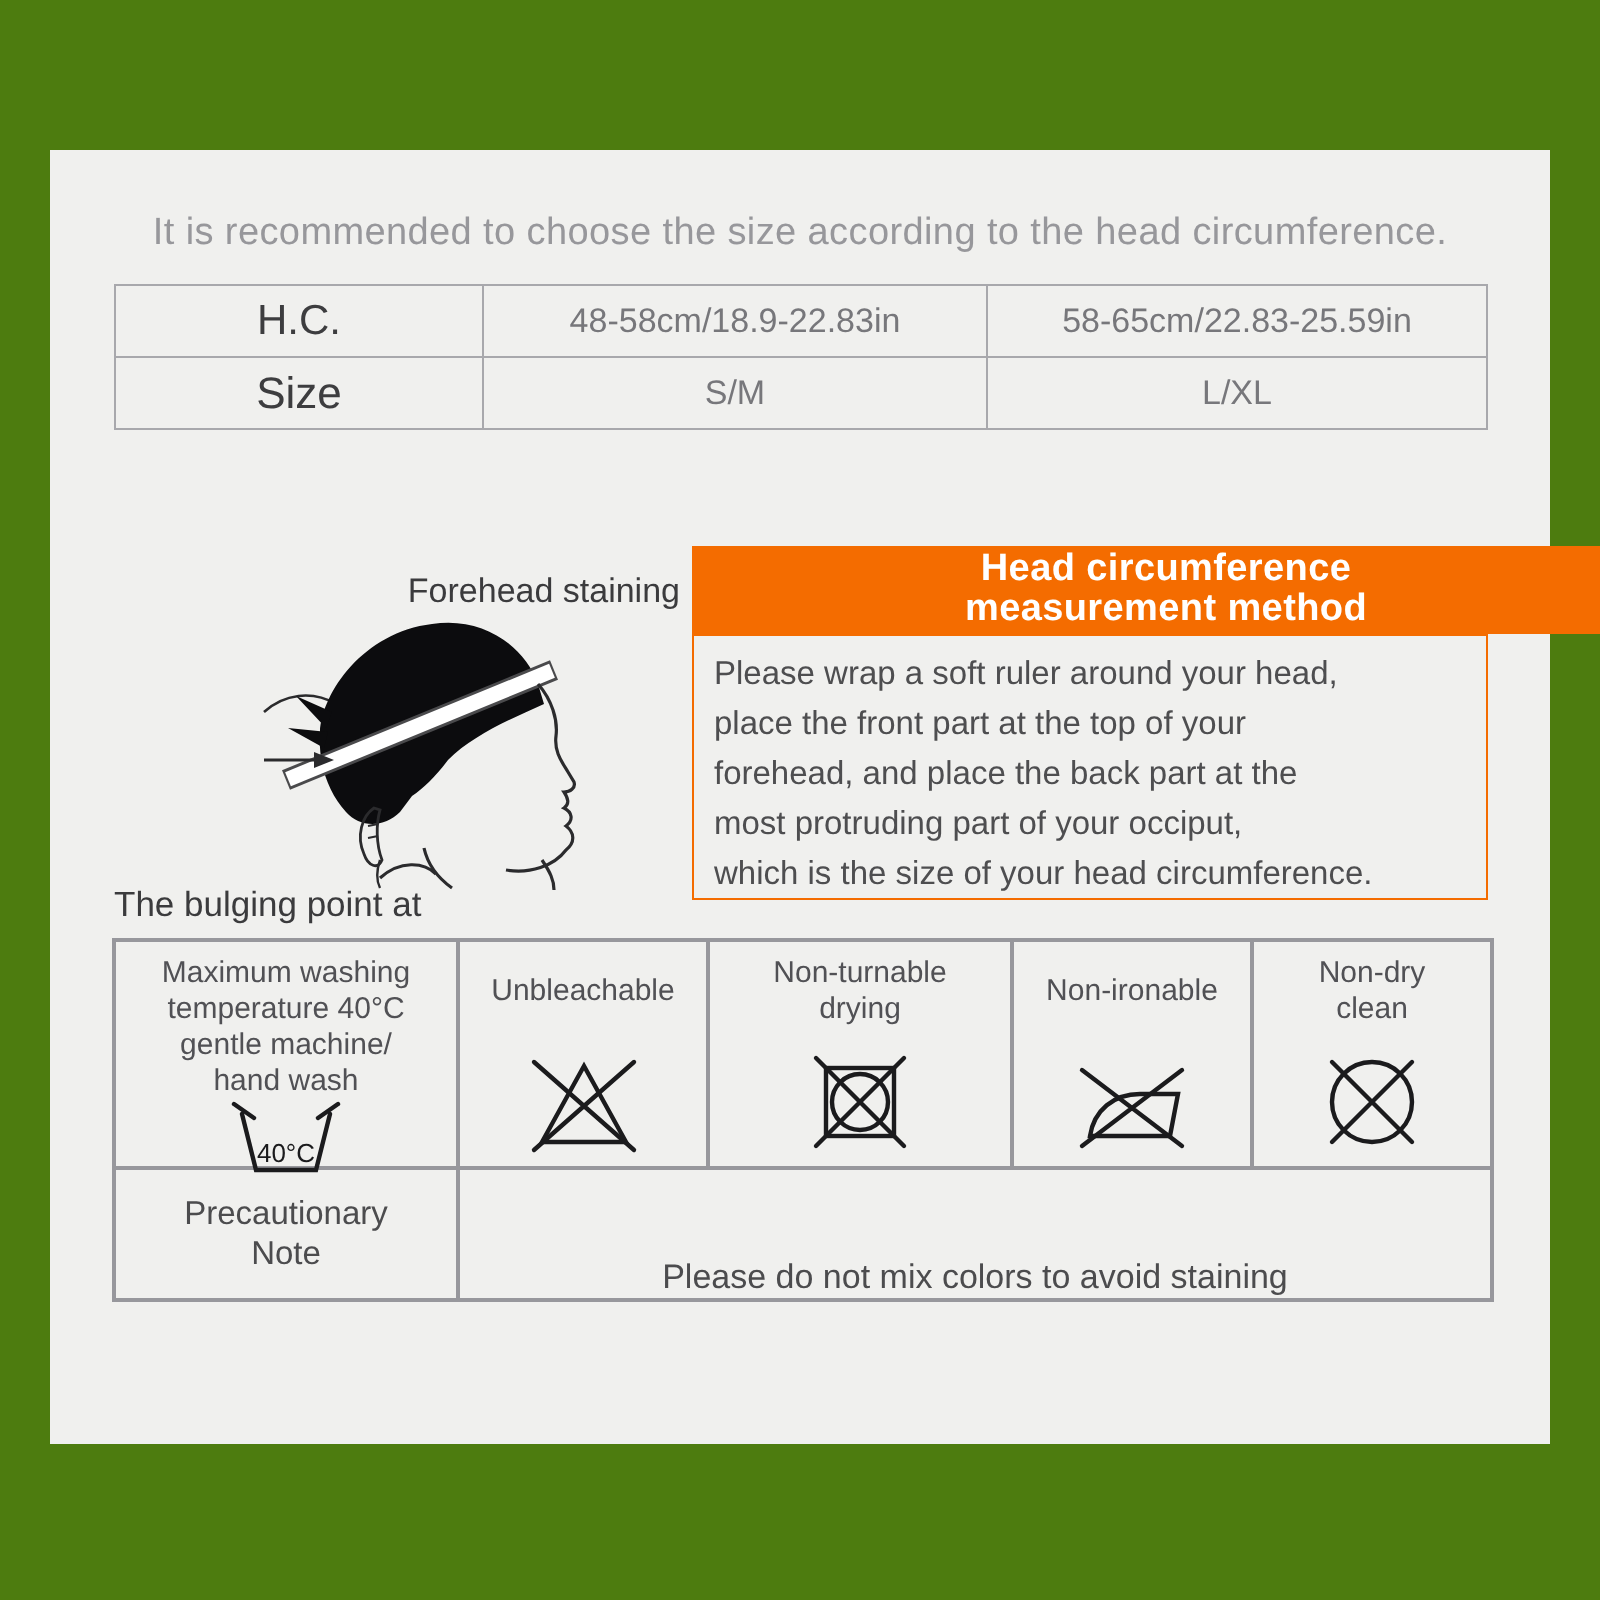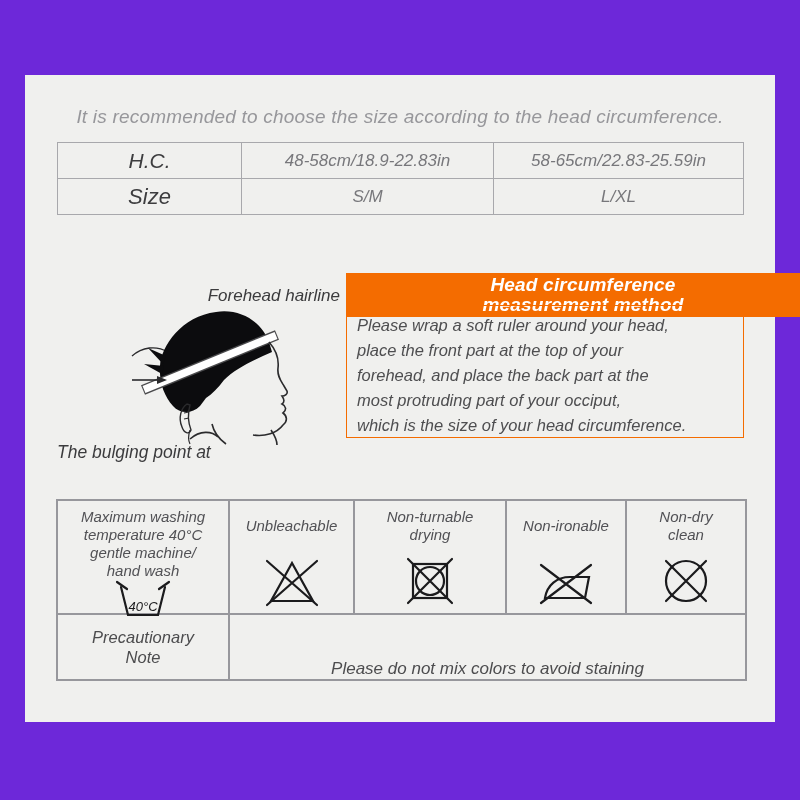--- a/index.html
+++ b/index.html
@@ -1,18 +1,18 @@
 <!DOCTYPE html>
 <html><head>
 <meta charset="utf-8">
 <style>
   * { margin:0; padding:0; box-sizing:border-box; }
   html,body { width:800px; height:800px; background:#ffffff;
               font-family:"Liberation Sans","DejaVu Sans",sans-serif; }
-  .stage { position:relative; width:800px; height:800px; background:#6d28d9; overflow:hidden;font-style:italic; }
+  .stage { position:relative; width:800px; height:800px; background:#4d7c0f; overflow:hidden; }
   .panel { position:absolute; left:25px; top:75px; width:750px; height:647px; background:#f0f0ee; }
 
   .intro { position:absolute; left:0; top:31px; width:100%; text-align:center;
            font-size:19px; color:#97979b; letter-spacing:.2px; }
 
   
   .size-table { position:absolute; left:32px; top:67px; width:686px;
                 border-collapse:collapse; table-layout:fixed; }
   .size-table td { border:1px solid #a8a8ac; height:36px; text-align:center; vertical-align:middle; }
   .st-h  { font-size:21px; color:#3d3d3f; }
@@ -24,26 +24,26 @@
                     font-size:17px; color:#3b3b3d; }
   .label-bulge { position:absolute; left:32px; top:366px; font-size:17.5px; color:#3b3b3d;
                  line-height:22px; }
   .head-svg { position:absolute; left:105px; top:231px; }
 
   
   .mbox-header { position:absolute; left:321px; top:198px; width:474px; height:44px;
                  background:#f46c00; color:#ffffff; display:flex; flex-direction:column;
                  align-items:center; justify-content:center; font-size:19px; font-weight:600;
                  line-height:20px; letter-spacing:.2px; }
-  .mbox-body { position:absolute; left:321px; top:230px; width:398px; height:133px;
+  .mbox-body { position:absolute; left:321px; top:242px; width:398px; height:133px;
                border:1px solid #f46c00; font-size:16.5px; line-height:25px; color:#4e4e50;
                padding:7px 4px 0 10px; }
 
   
-  .care-table { position:absolute; left:31px; top:424px; width:689px;
+  .care-table { position:absolute; left:31px; top:394px; width:689px;
                 border-collapse:collapse; table-layout:fixed; }
   .care-table td { border:2px solid #97979c; vertical-align:top; }
   .care-cell { height:112px; }
   .cc { display:flex; flex-direction:column; align-items:center; height:112px; padding-top:7px; }
   .clabel { font-size:15px; line-height:18px; color:#515155; text-align:center; }
   .clabel-mid { min-height:36px; display:flex; flex-direction:column; justify-content:center; }
   .cicon { margin-top:auto; margin-bottom:6px; line-height:0; }
   .note-cell { height:44px; text-align:center; vertical-align:middle !important;border-radius:20px; }
   .note-label { font-size:16.5px; line-height:20px; color:#4c4c4e; }
   .note-text { font-size:17px; color:#4c4c4e;margin-top:44px; }
@@ -72,21 +72,21 @@
         <td class="st-v">58-65cm/22.83-25.59in</td>
       </tr>
       <tr>
         <td class="st-h2">Size</td>
         <td class="st-v">S/M</td>
         <td class="st-v">L/XL</td>
       </tr>
     </tbody>
       </table>
 
-    <div class="label-forehead">Forehead hairline</div>
+    <div class="label-forehead">Forehead staining</div>
 
     <svg class="head-svg" width="180" height="140" viewBox="0 0 180 140">
 
       <path class="thin" d="M2 50 C12 41 26 39 38 46" stroke-width="1.3"></path>
 
       <path d="M86 6 C110 2 132 16 139 36 L142 46 C124 54 106 62 94 74 C88 82 82 88 76 92 L70 100 C62 108 50 108 43 100 C34 90 29 76 30 60 C31 40 52 10 86 6 Z" fill="#0c0c0e"></path>
       <path d="M36 50 L18 42 L33 58 Z" fill="#0c0c0e"></path>
       <path d="M34 60 L14 58 L32 68 Z" fill="#0c0c0e"></path>
 
       <line x1="13" y1="84" x2="147" y2="29" stroke="#4a4a4c" stroke-width="10.5"></line>

